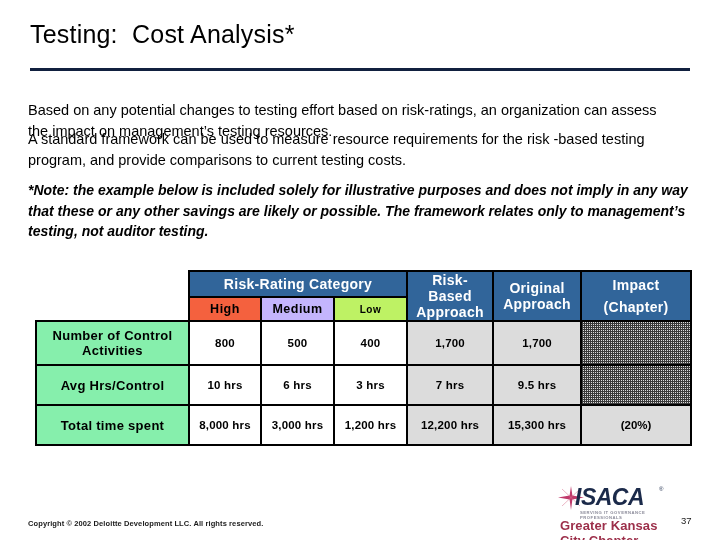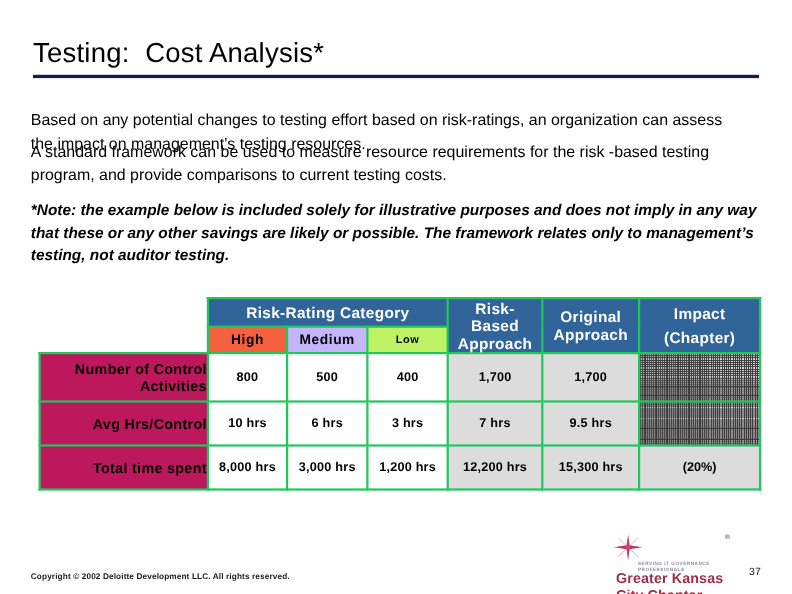--- a/index.html
+++ b/index.html
@@ -13,21 +13,21 @@
     position: relative;
     overflow: hidden;
     font-family: "Liberation Sans", sans-serif;
     color: #000000;
   }
 
   
   .slide-title {
     position: absolute;
     left: 30px;
-    top: 33px;
+    top: 19px;
     font-size: 25px;
     line-height: 30px;
     font-weight: 400;
     letter-spacing: 0.2px;
     color: #000000;
     white-space: pre;
   }
   .title-rule {
     position: absolute;
     left: 30px;
@@ -60,21 +60,21 @@
   
   .tbl {
     position: absolute;
     left: 35px;
     top: 270px;
     width: 655px;
     border-collapse: collapse;
     table-layout: fixed;
   }
   .tbl td, .tbl th {
-    border: 2px solid #22c55e;
+    border: 2px solid #000000;
     padding: 0;
     margin: 0;
     vertical-align: middle;
     font-weight: bold;
   }
 
   
   .hd {
     background: #31659a;
     color: #ffffff;
@@ -89,26 +89,26 @@
   .hd-impact-bot { display: block; margin-top: 6px; }
 
   .sub-high   { background: #f4613e; color:#000; text-align:center; font-size: 12.5px; letter-spacing:0.5px; }
   .sub-medium { background: #c4b5fd; color:#000; text-align:center; font-size: 12.5px; letter-spacing:0.5px; }
   .sub-low    { background: #bef264; color:#000; text-align:center; font-size: 10px; letter-spacing:0.5px; }
 
   
   .corner { border: none !important; background: transparent; }
 
   .rowlabel {
-    text-align: right;
+    text-align: center;
     padding-left: 9px;
     font-size: 13px;
     line-height: 15px;
     font-weight: bold;
-    background: #be185d;
+    background: #86efac;
     letter-spacing: 0.3px;
   }
   .cell {
     text-align: center;
     font-size: 11.5px;
     font-weight: normal;
     background: #ffffff;
     letter-spacing: 0.2px;
   }
   .cell-strong {
@@ -285,17 +285,18 @@
   <div class="logo-row">
     <svg class="logo-star" viewBox="0 0 26 24">
       <g fill="#c0396b">
         <polygon points="13,0 14.4,9.6 26,11.5 14.4,13.4 13,24 11.6,13.4 0,11.5 11.6,9.6"></polygon>
       </g>
       <g stroke="#d8748f" stroke-width="0.7" opacity="0.75">
         <line x1="4" y1="3" x2="22" y2="20"></line>
         <line x1="22" y1="3" x2="4" y2="20"></line>
       </g>
     </svg>
+    <div class="logo-word">ISACA</div>
     <div class="logo-reg">®</div>
   </div>
   <div class="logo-tag">SERVING IT GOVERNANCE PROFESSIONALS</div>
   <div class="logo-chapter">Greater Kansas City Chapter</div>
 </div>
 
 </body></html>

